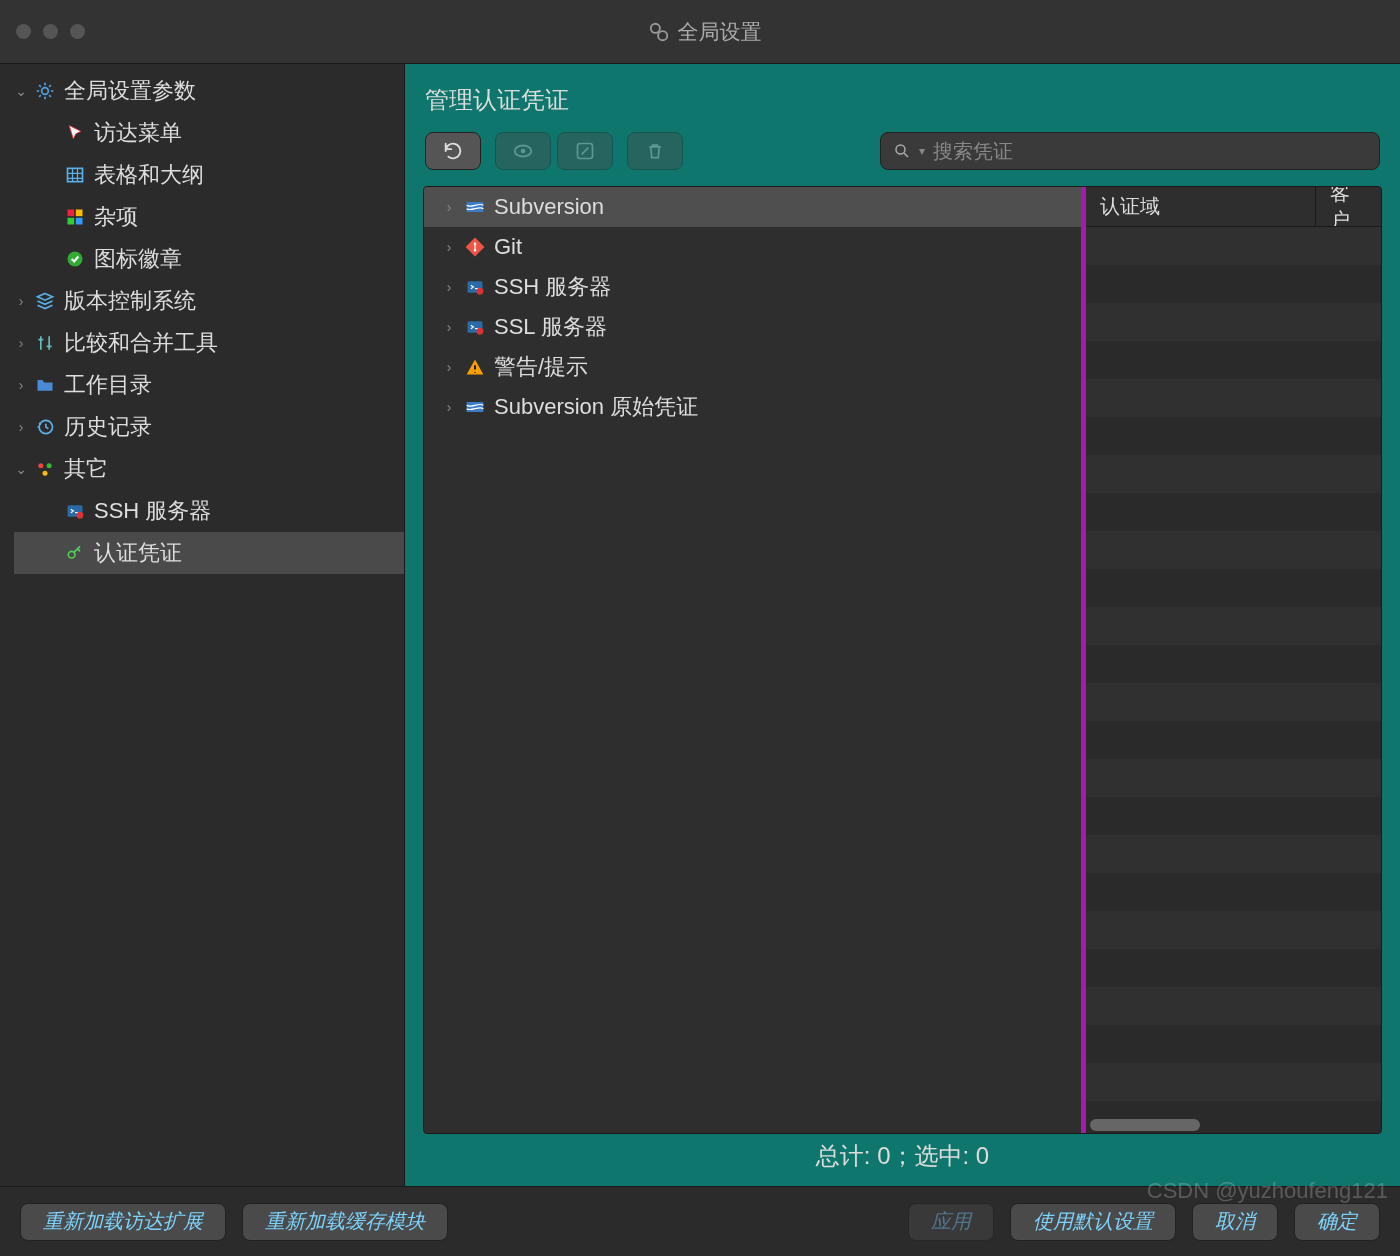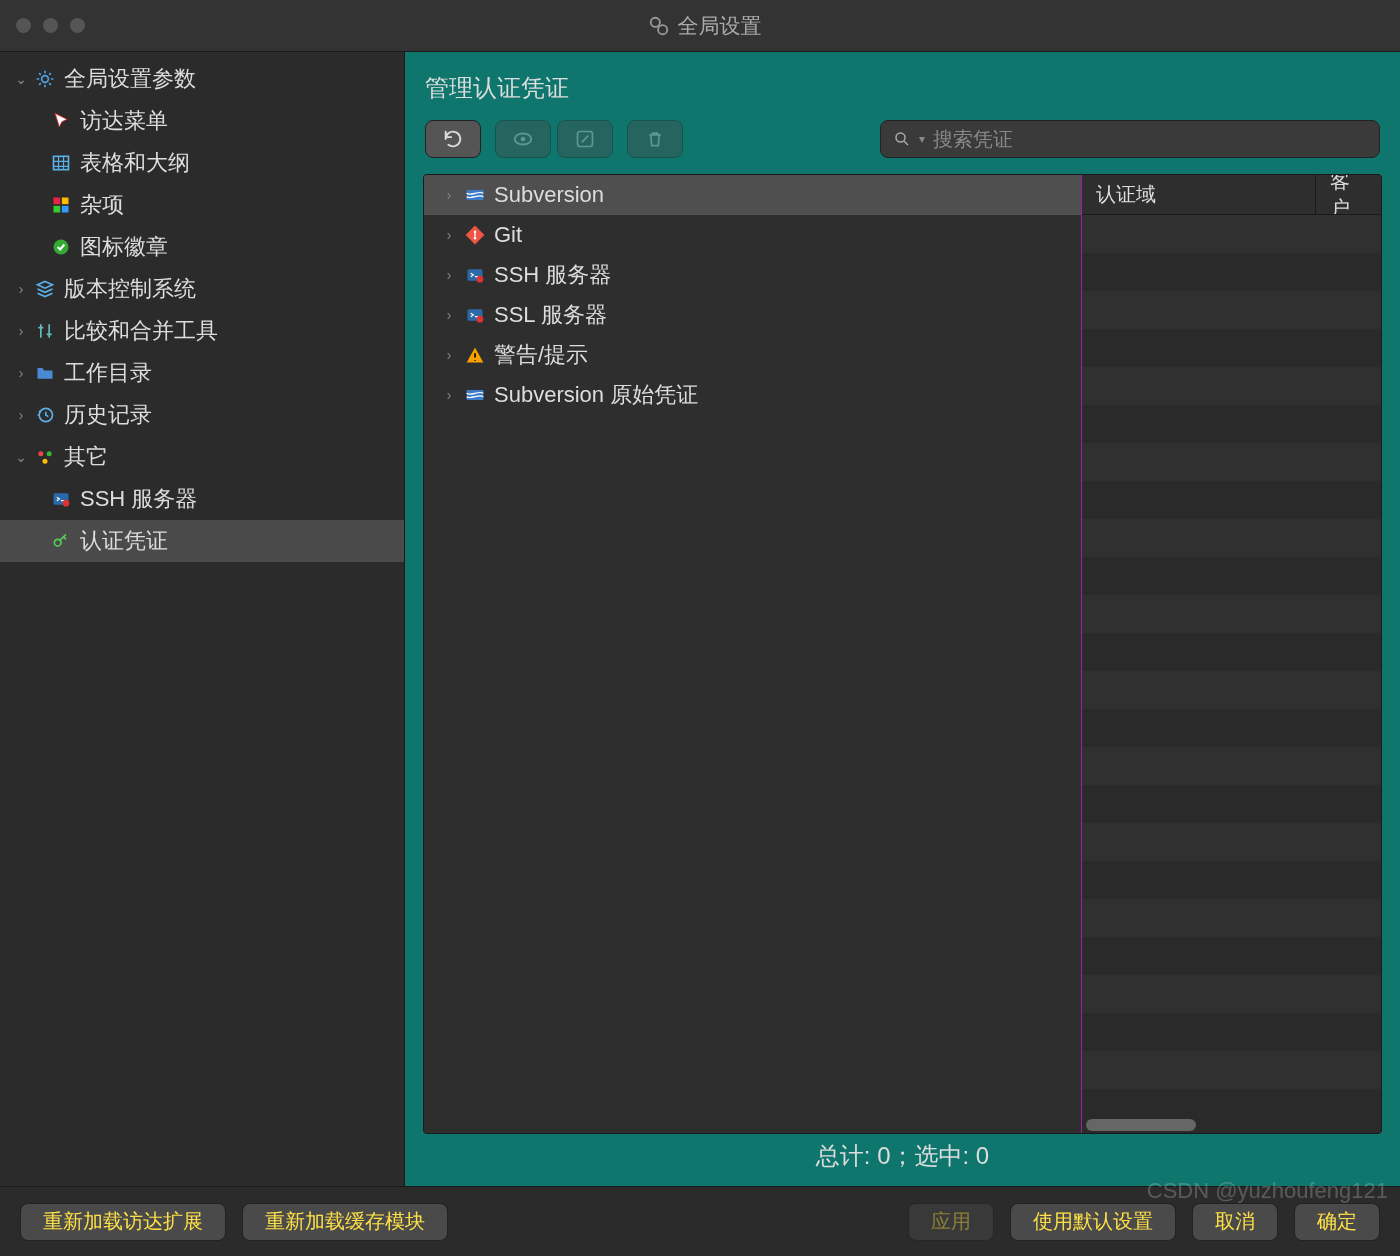--- a/index.html
+++ b/index.html
@@ -11,21 +11,21 @@
   height: 1256px;
   overflow: hidden;
   font-size: 21px;
 }
 .window {
   display: flex;
   flex-direction: column;
   height: 100%;
 }
 .titlebar {
-  height: 52px;
+  height: 64px;
   background: #333;
   display: flex;
   align-items: center;
   padding: 0 16px;
   border-bottom: 1px solid #1a1a1a;
 }
 .traffic-lights { display: flex; gap: 12px; }
 .traffic-lights .dot { width: 15px; height: 15px; border-radius: 50%; background: #555; }
 .title-wrap { flex: 1; text-align: center; display:flex; align-items:center; justify-content:center; gap:8px; color:#aaa; }
 .gears { width:22px; height:22px; }
@@ -50,21 +50,21 @@
 .tree-item.selected { background: #4a4a4a; }
 .disclosure {
   width: 18px;
   display: inline-flex;
   justify-content: center;
   color: #888;
   font-size: 14px;
   margin-right: 4px;
 }
 .indent1 { padding-left: 12px; }
-.indent2 { padding-left: 50px; }
+.indent2 { padding-left: 50px; margin-left: 14px; }
 .ticon { width: 22px; height: 22px; margin-right: 8px; display:inline-flex; align-items:center; justify-content:center; }
 .main { flex: 1; display: flex; flex-direction: column; background: #0f766e; }
 .main-header { padding: 20px 20px 16px 20px; font-size: 24px; color: #ddd; font-weight:500; }
 .toolbar {
   display: flex;
   align-items: center;
   padding: 0 20px 16px 20px;
   gap: 14px;
 }
 .btn-group { display: flex; gap: 6px; }
@@ -111,21 +111,21 @@
   display: flex;
   align-items: center;
   font-size: 22px;
   color: #ddd;
   cursor: pointer;
 }
 .cat-row .disc { width:30px; text-align:center; color:#888; font-size:14px; margin-left:10px;}
 .cat-row.selected { background: #4f4f4f; }
 .right-table {
   width: 300px;
-  border-left: 1px solid #a21caf;
+  border-left: 5px solid #a21caf;
   display: flex;
   flex-direction: column;
   background: #2e2e2e;
 }
 .table-header {
   height: 40px;
   display: flex;
   align-items: stretch;
   border-bottom: 1px solid #1a1a1a;
   font-size: 20px;
@@ -148,24 +148,25 @@
   padding: 0 20px;
   gap: 16px;
   background: #2b2b2b;
 }
 .footer-btn {
   height: 38px;
   padding: 0 22px;
   background: #4a4a4a;
   border: 1px solid #222;
   border-radius: 8px;
-  color: #fde047;
+  color: #7dd3fc;
   font-size: 20px;
   display:flex; align-items:center;
   cursor: pointer;
+  font-style: italic;
 }
 .footer-btn.disabled { opacity: 0.45; cursor: default; }
 .footer-spacer { flex: 1; }
 .watermark {
   position: absolute; right: 12px; bottom: 52px;
   color: rgba(200,200,200,0.3); font-size: 22px;
   pointer-events: none;
 }
 svg { display:block; }
 </style>

